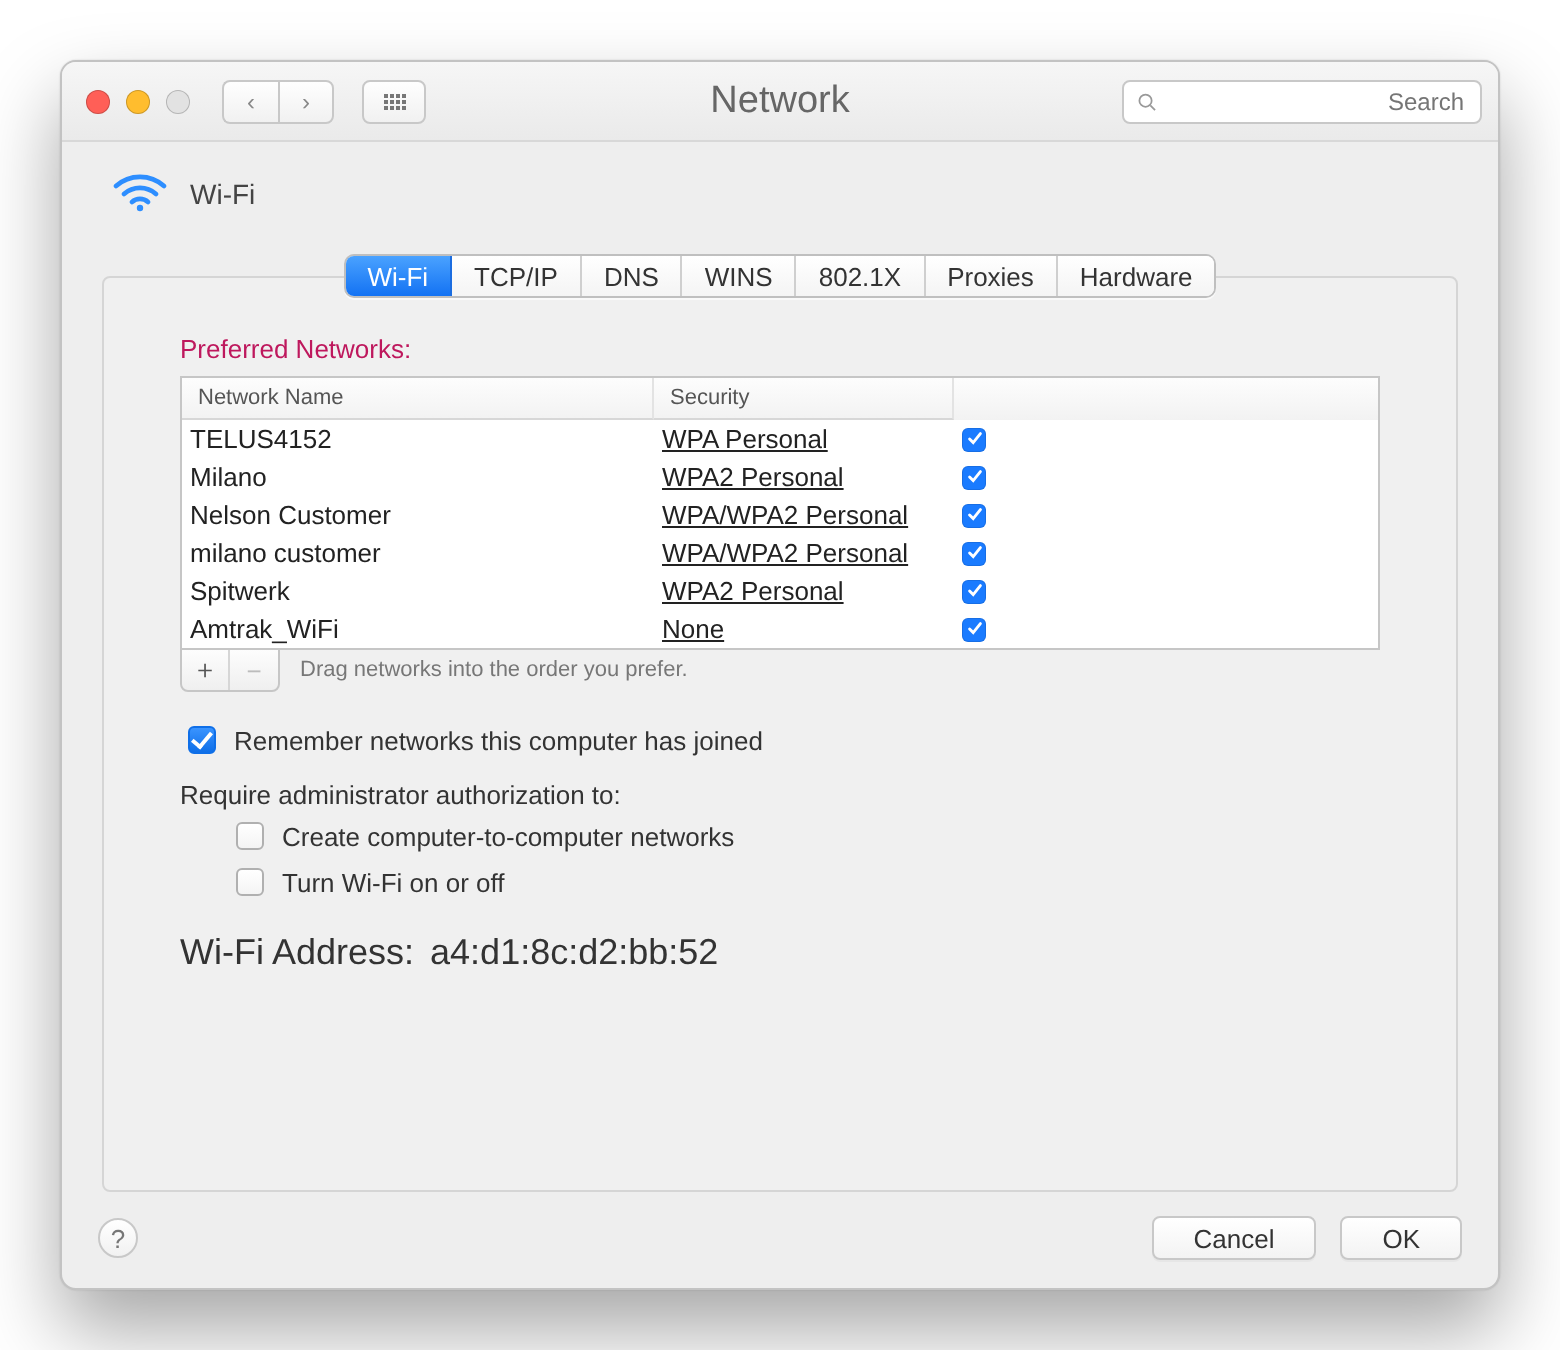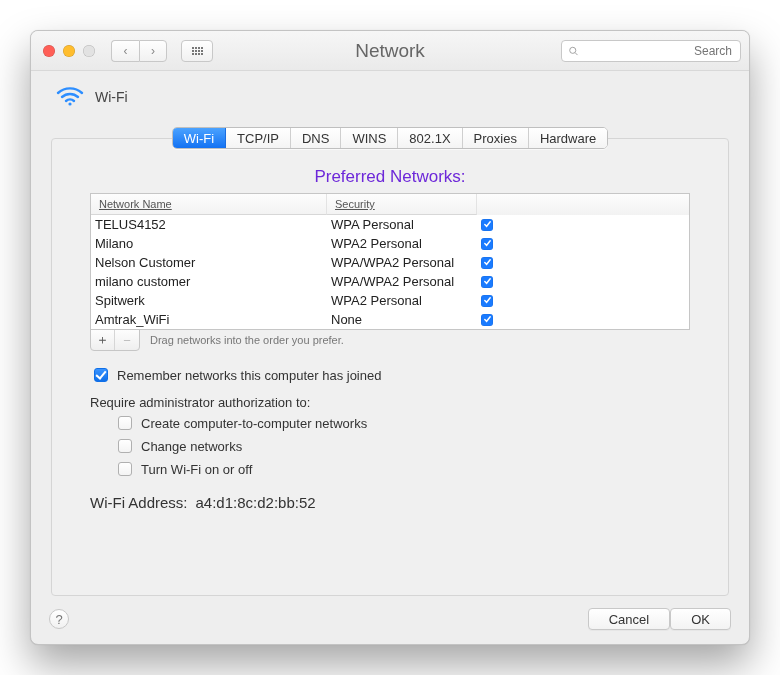--- a/index.html
+++ b/index.html
@@ -105,39 +105,39 @@
   .pane{
     flex:1;
     margin: 0 20px 0 20px;
     border:1px solid #d5d5d5;
     border-radius:4px;
     background:#f0f0f0;
     padding: 22px 38px 12px 38px;
     position:relative; top:0;
     display:flex; flex-direction:column;
   }
-  .section-label{ font-size:17px; color:#6d28d9; margin: 6px 0 6px 0; text-align: center;}
+  .section-label{ font-size:13px; color:#be185d; margin: 6px 0 6px 0;}
   .table{
     border:1px solid #c6c6c6; background:#fff; border-radius:0;
     overflow:hidden;
   }
   .thead{
     display:flex; background:linear-gradient(#fdfdfd,#f2f2f2);
-    font-size:11px; color:#555;text-decoration:underline;
+    font-size:11px; color:#555;
   }
   .th{
     padding:4px 8px; border-right:1px solid #e3e3e3; border-bottom:1px solid #d7d7d7;
   }
   .th.name{flex:0 0 236px;}
   .th.sec{flex:0 0 150px;}
   .th.auto{flex:1;}
   .tr{display:flex; font-size:13px; color:#222; height:19px; align-items:center;}
   .td{padding:0 4px; overflow:hidden; white-space:nowrap; text-overflow:ellipsis;}
   .td.name{flex:0 0 236px;}
-  .td.sec{flex:0 0 150px;}
+  .td.sec{flex:0 0 150px;text-decoration:underline;}
   .td.auto{flex:1; display:flex;}
   .mac-check{
     width:12px;height:12px;border-radius:3px;background:#1a7bff;
     display:inline-flex;align-items:center;justify-content:center;
     box-shadow: inset 0 0 0 0.5px rgba(0,0,0,0.1);
   }
   .mac-check svg{width:9px;height:9px;}
   .list-footer{
     display:flex; align-items:center; gap:10px; margin-top:-1px;
   }
@@ -159,35 +159,35 @@
     position:relative; flex:0 0 14px;
   }
   input[type=checkbox].mac:checked{
     background:linear-gradient(#3a94ff,#0f6fe8);border-color:#0f6fe8;
   }
   input[type=checkbox].mac:checked::after{
     content:""; position:absolute; left:3px; top:0px; width:4px; height:8px;
     border:solid #fff;border-width:0 2px 2px 0; transform:rotate(40deg);
   }
   .req-label{font-size:13px;color:#333;margin-top:4px;}
-  .addr-row{display:flex;gap:8px;font-size:15px;color:#333;margin-top:12px;}
+  .addr-row{display:flex;gap:8px;font-size:18px;color:#333;margin-top:12px;}
   .footer{
     display:flex; align-items:center; padding: 12px 18px 14px 18px;
   }
   .help{
     width:20px;height:20px;border-radius:50%;border:1px solid #c8c8c8;
     display:flex;align-items:center;justify-content:center;
     background:linear-gradient(#fff,#f1f1f1);color:#777;font-size:13px;
   }
   .btn{
     height:22px;border:1px solid #c8c8c8;border-radius:4px;padding:0 20px;
     background:linear-gradient(#ffffff,#f3f3f3);font-size:13px;color:#333;
     box-shadow:0 1px 0 rgba(0,0,0,0.03);
   }
-  .btn-row{margin-left:auto;display:flex;gap:0;}
+  .btn-row{margin-left:auto;display:flex;gap:12px;}
 </style>
 </head>
 <body>
 
 <div class="window">
 
   <div class="titlebar">
     <div class="traffic">
       <div class="dot red"></div>
       <div class="dot yellow"></div>
@@ -339,24 +339,20 @@
     </label>
 
     <div class="req-label">Require administrator authorization to:</div>
     <div id="req-opts">
         <label class="checkbox-row sub">
           <input type="checkbox" class="mac" style="">
           <span>Create computer-to-computer networks</span>
         </label>
         <label class="checkbox-row sub">
           <input type="checkbox" class="mac" style="">
-          <span>Change networks</span>
-        </label>
-        <label class="checkbox-row sub">
-          <input type="checkbox" class="mac" style="">
           <span>Turn Wi-Fi on or off</span>
         </label>
       </div>
 
     <div class="addr-row">
       <span>Wi-Fi Address:</span>
       <span>a4:d1:8c:d2:bb:52</span>
     </div>
   </div>
 

